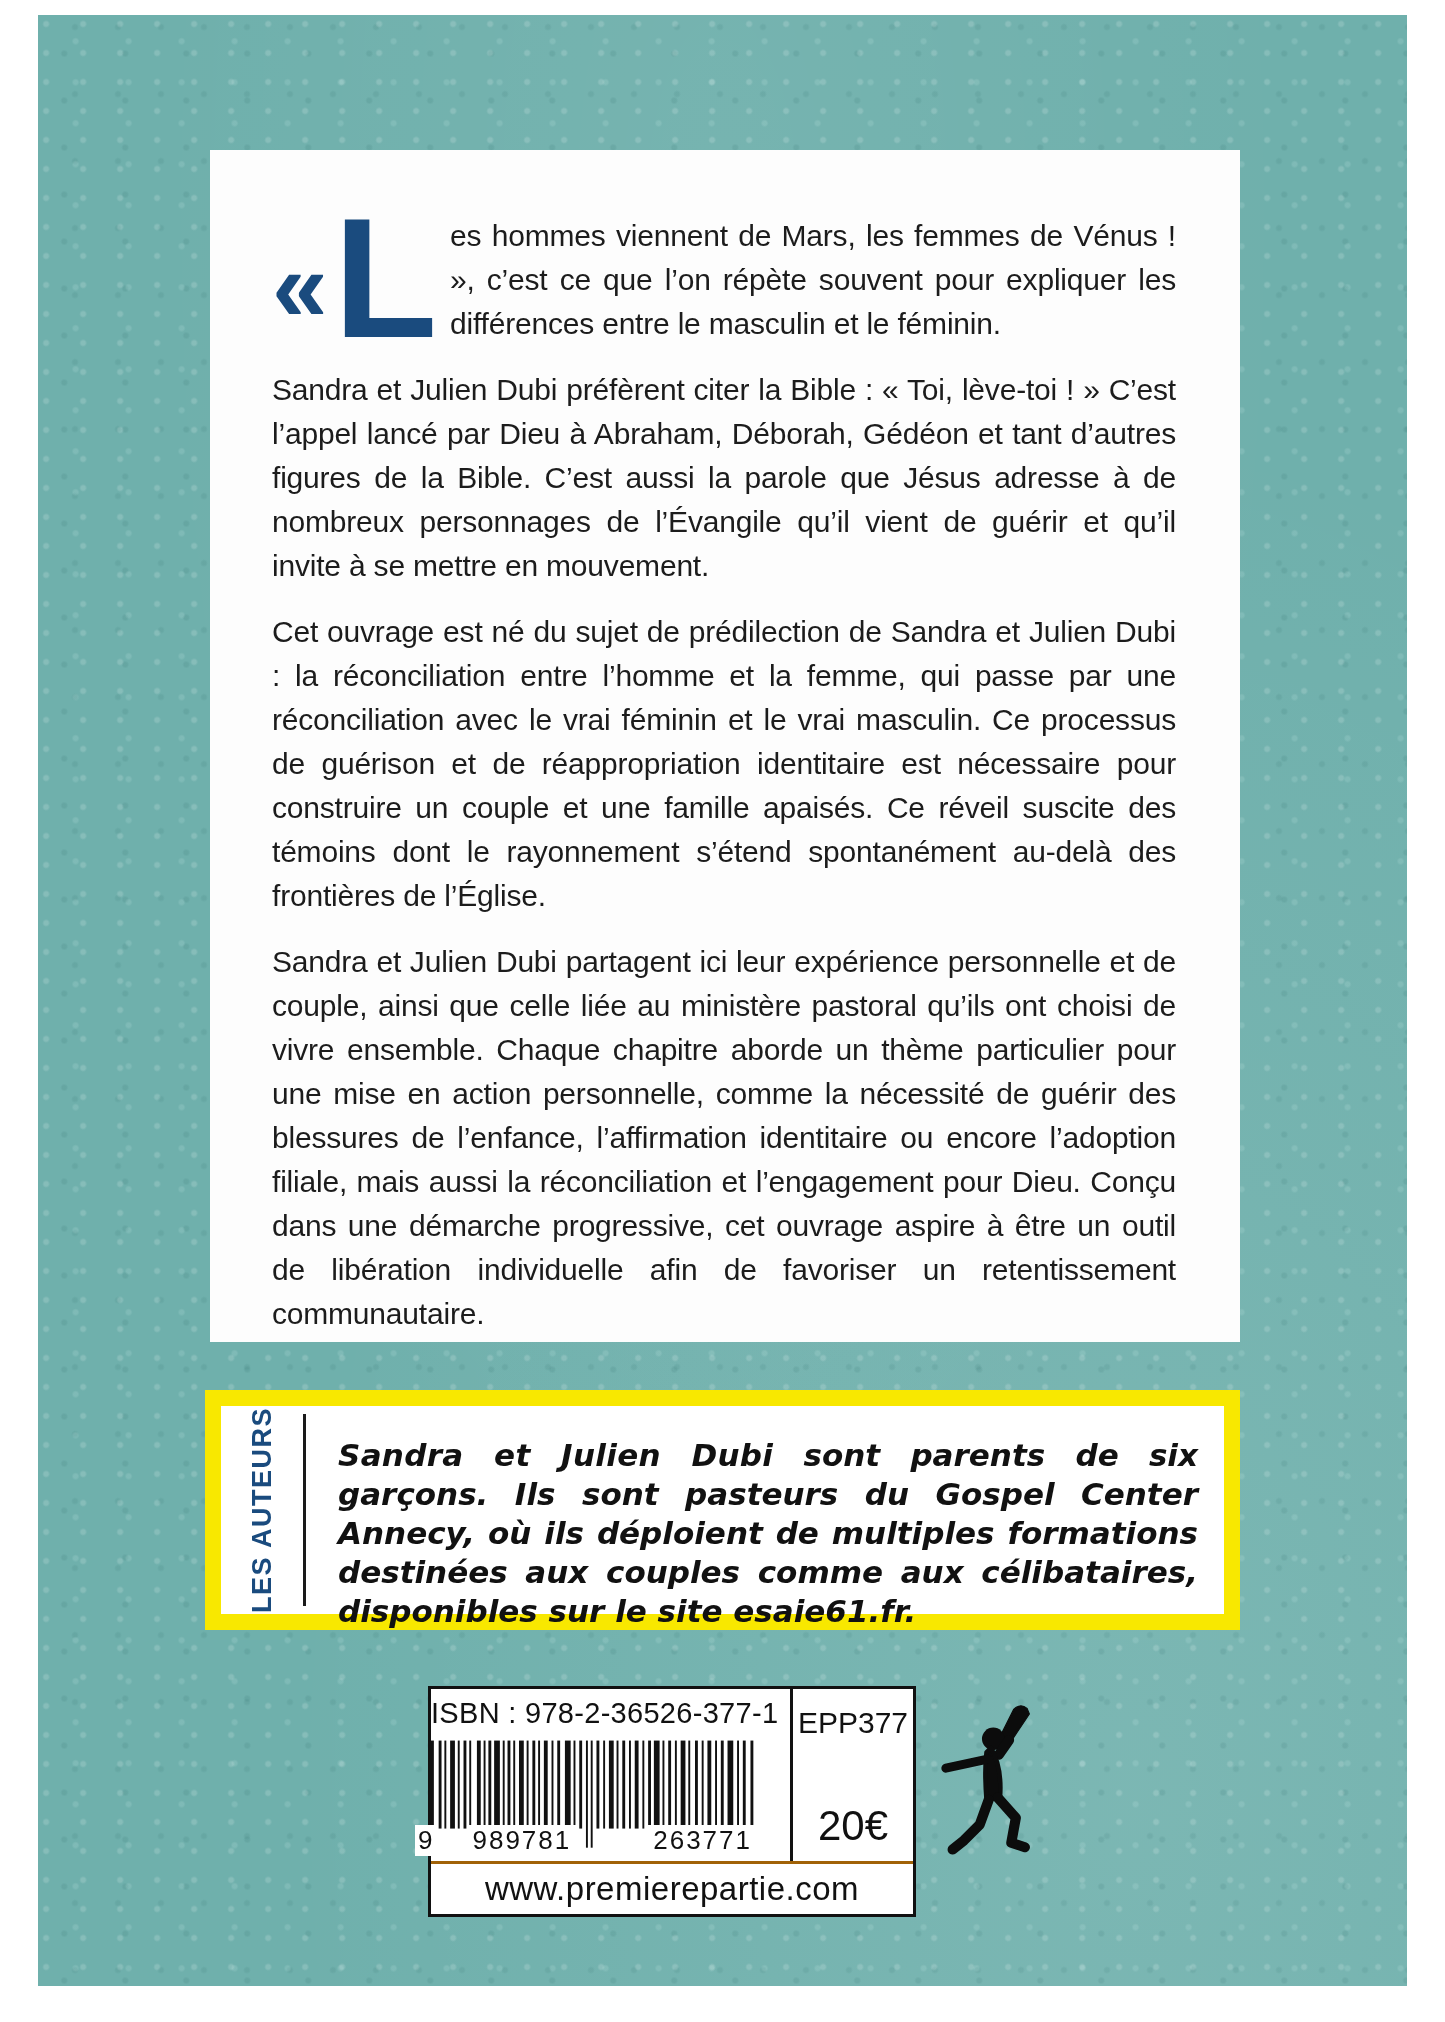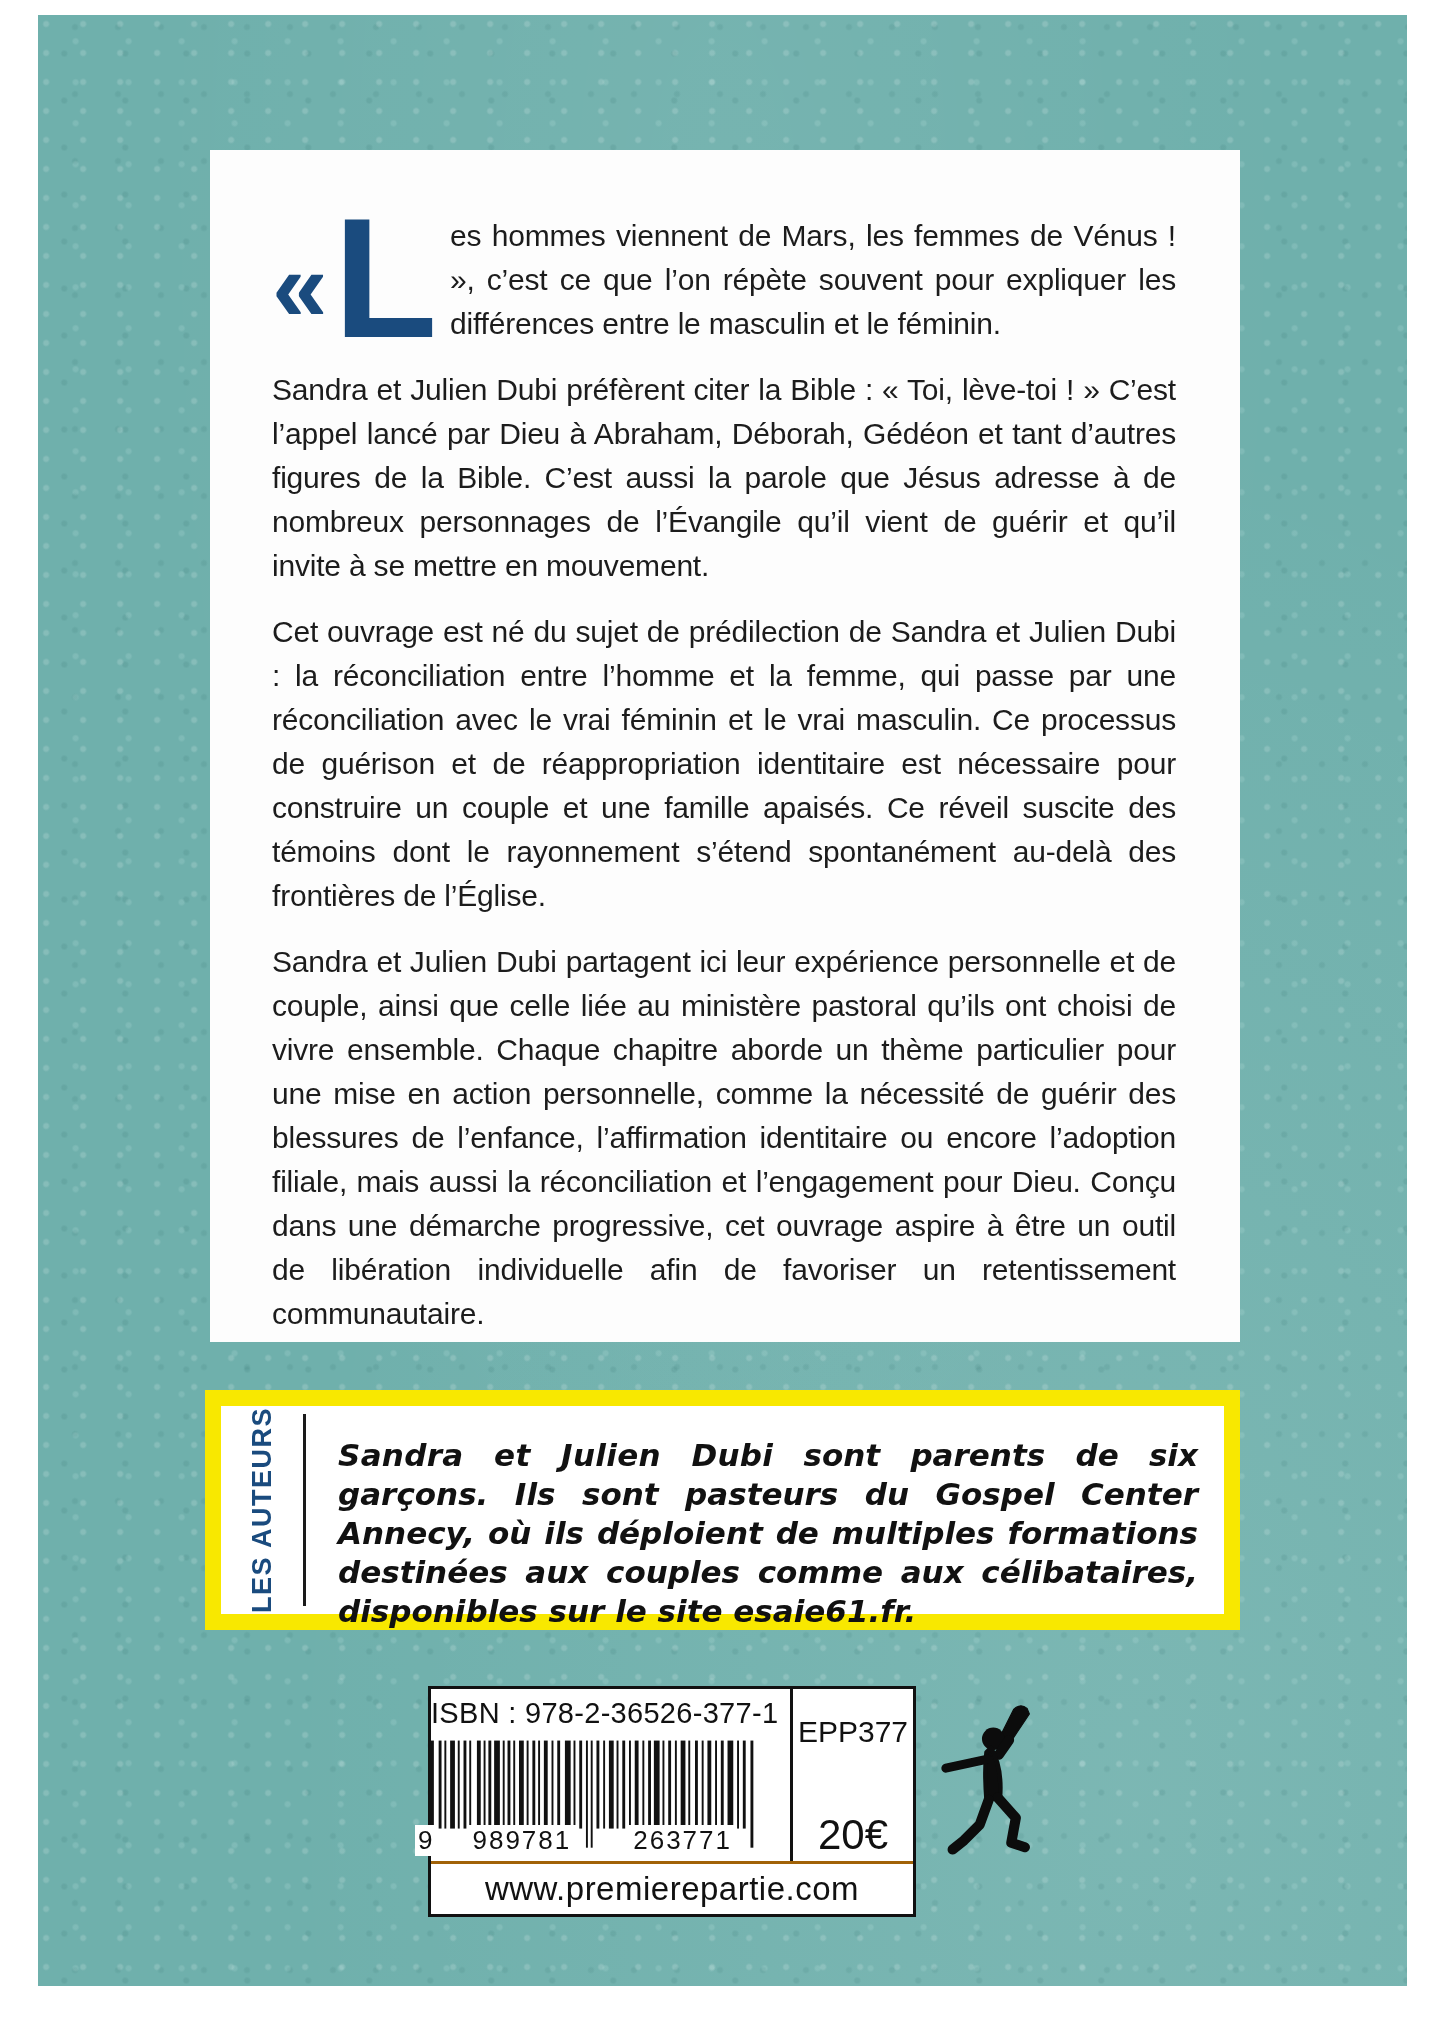--- a/index.html
+++ b/index.html
@@ -102,25 +102,25 @@
   .barcode{position:relative;margin-top:8px;width:330px;height:118px;}
   .barcode svg{display:block;}
   .barcode-digits{
     position:absolute;left:-16px;right:0;bottom:0;
     display:flex;align-items:flex-end;
     font-size:26px;color:#111;letter-spacing:2px;
     pointer-events:none;
   }
   .barcode-digits .d-lead{background:#fff;padding:0 3px;}
   .barcode-digits .d-group{background:#fff;padding:0 5px;margin-left:30px;}
-  .barcode-digits .d-group:last-child{margin-left:52px;}
+  .barcode-digits .d-group:last-child{margin-left:72px;}
   .isbn-right{
     width:120px;
     display:flex;flex-direction:column;align-items:center;
-    padding-top:26px;box-sizing:border-box;
+    padding-top:17px;box-sizing:border-box;
   }
   .ref-code{font-size:30px;color:#111;}
   .price{font-size:42px;color:#111;margin-top:62px;}
   .isbn-bottom{
     border-top:3px solid #a16207;height:50px;
     display:flex;align-items:center;justify-content:center;
     font-size:33px;color:#111;letter-spacing:0.5px;
   }
   
   .logo-figure{

